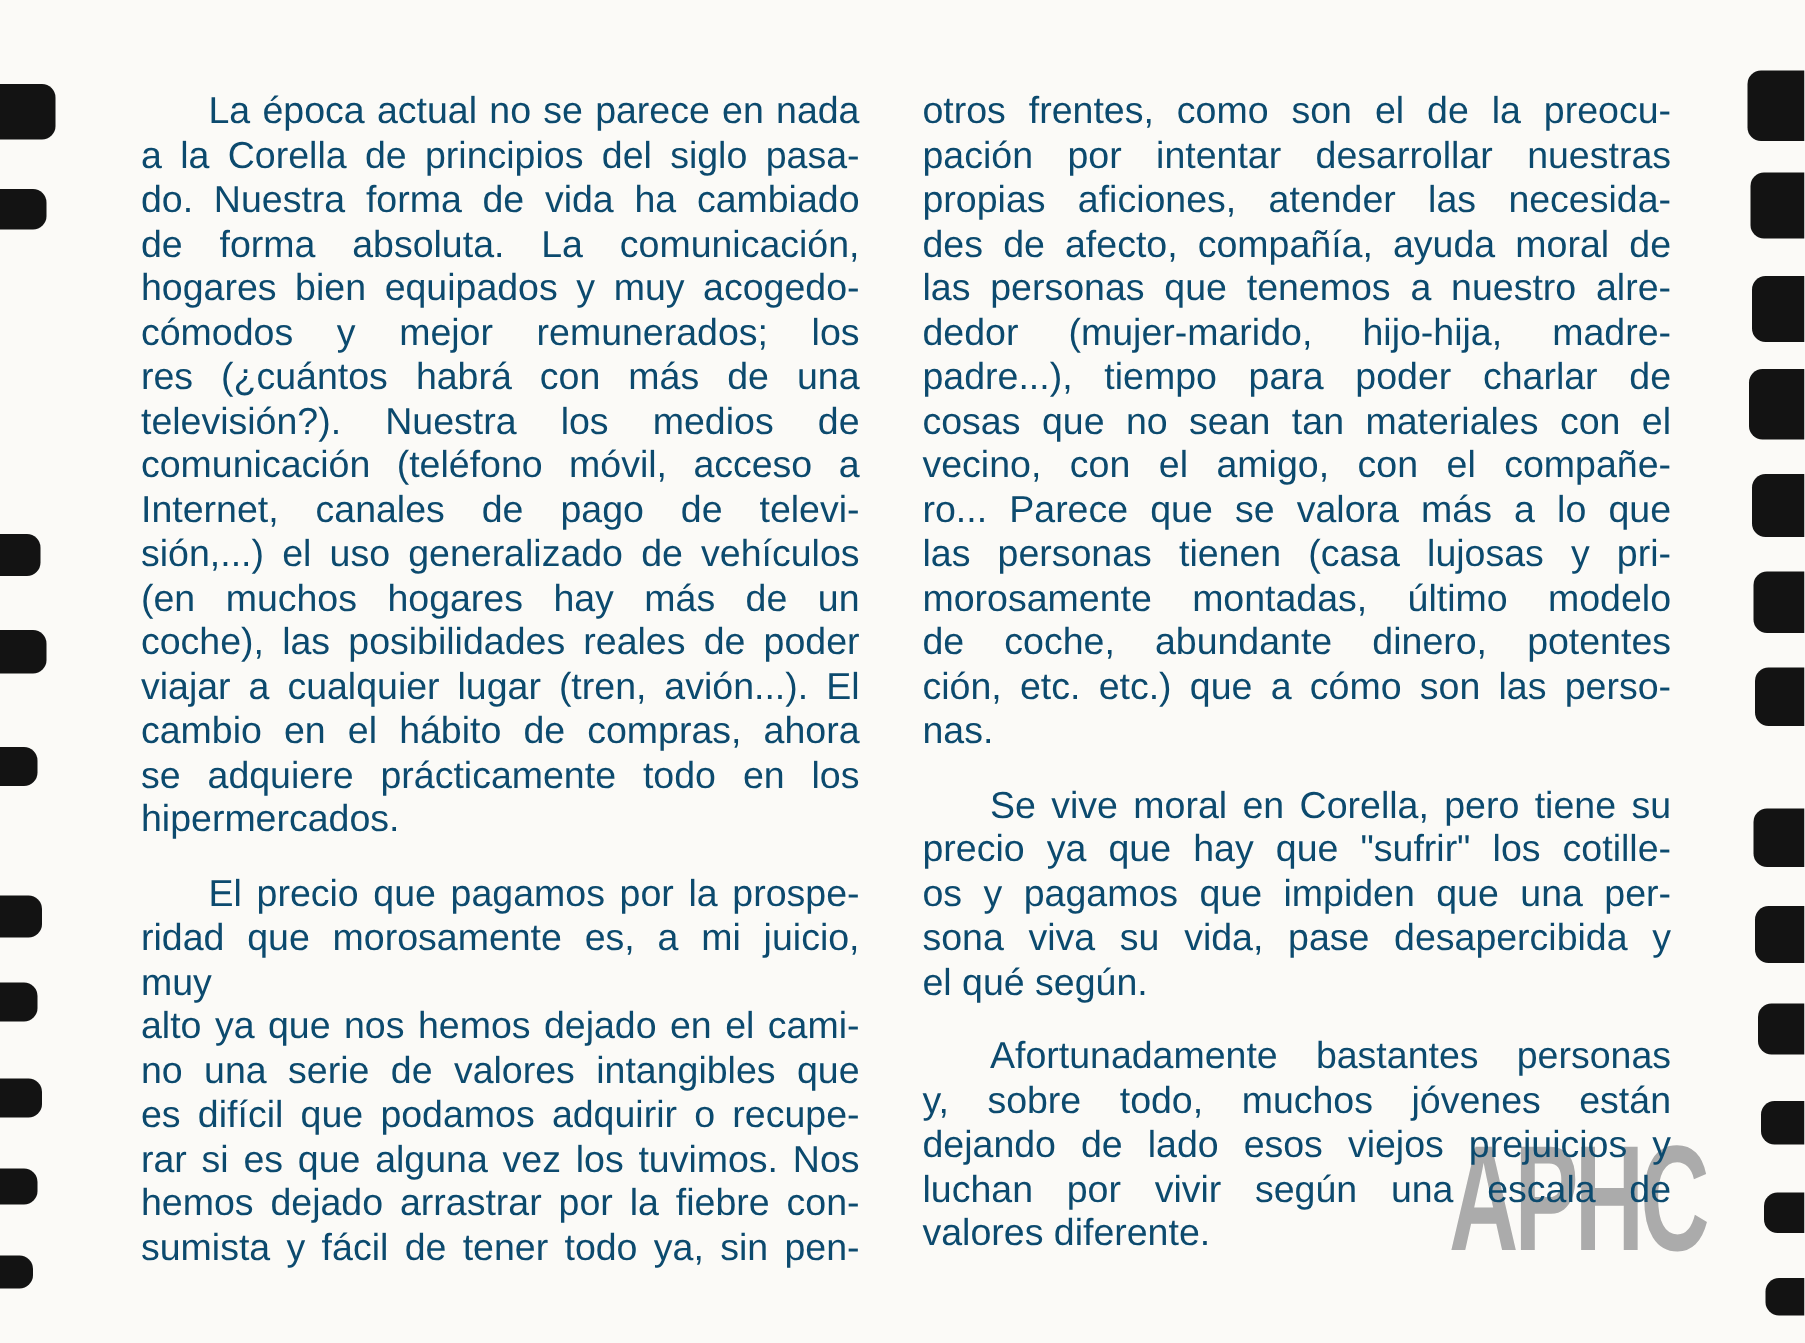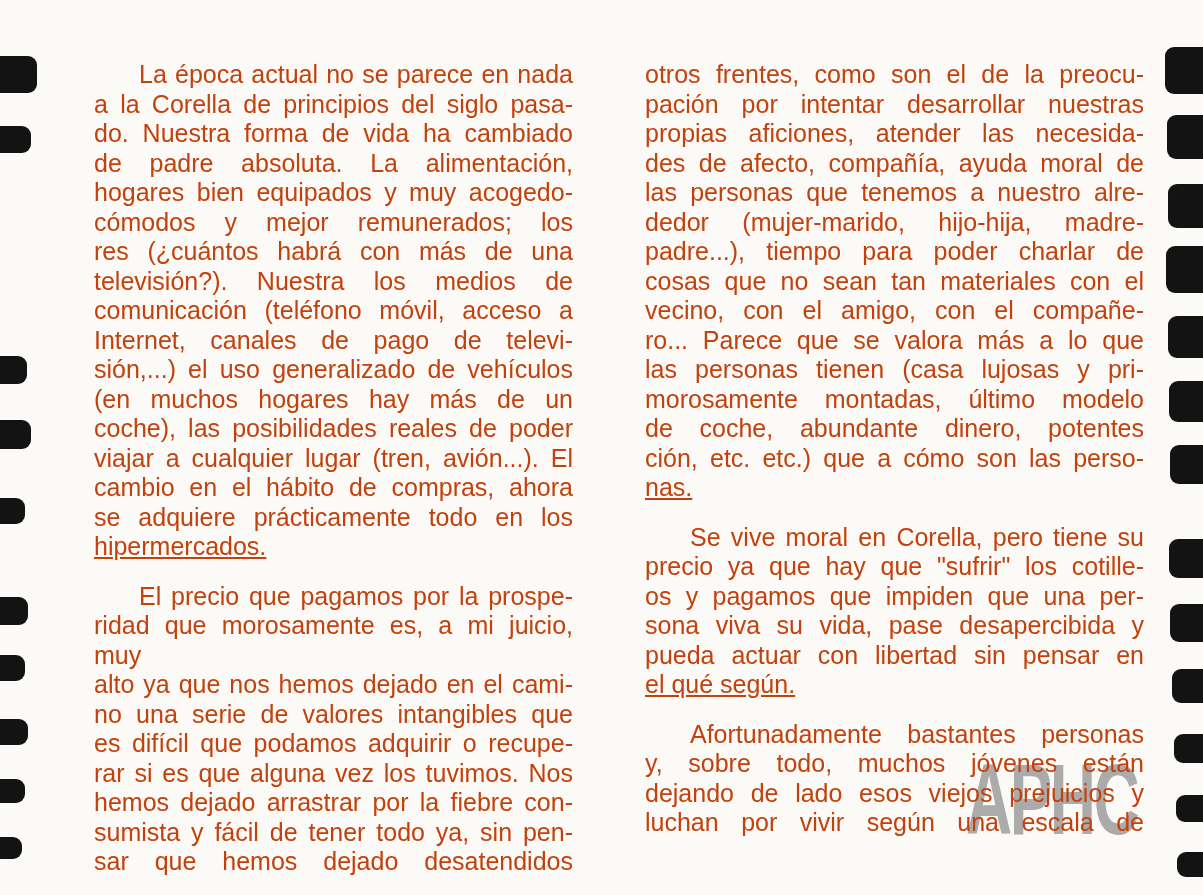--- a/index.html
+++ b/index.html
@@ -5,33 +5,33 @@
 <style>
   html,body{margin:0;padding:0;}
   body{
     width:1203px;height:895px;overflow:hidden;position:relative;
     background:#fbfaf7;
     font-family:"Liberation Sans", sans-serif;
   }
   .page{position:absolute;left:0;top:0;width:1203px;height:895px;}
   .col{
     position:absolute;top:60px;z-index:2;
-    color:#c2410c;font-size:25px;line-height:29.5px;
+    color:#0c4a6e;font-size:25px;line-height:29.5px;
     -webkit-font-smoothing:antialiased;
   }
   .col-left{left:94px;width:479px;}
-  .col-right{left:645px;width:499px;}
+  .col-right{left:615px;width:499px;}
   .para + .para{margin-top:20px;}
   .para.indent .line:first-child{text-indent:45px;}
   .line{
     text-align:justify;
     text-align-last:justify;
     white-space:normal;
   }
-  .line.last{text-align-last:left;text-decoration:underline;}
+  .line.last{text-align-last:left;}
   .watermark{
     position:absolute;left:966px;top:742px;z-index:1;
     font-size:100px;font-weight:bold;letter-spacing:-4px;
     color:#9e9e9e;opacity:0.85;
     transform:scaleX(0.64);transform-origin:left top;
     user-select:none;
   }
   .mark{position:absolute;z-index:3;}
   .mark-left{left:0;border-radius:0 9px 9px 0;}
   .mark-right{right:0;border-radius:9px 0 0 9px;}
@@ -39,21 +39,21 @@
 </head>
 <body>
 
 <div class="page">
   <div class="watermark">APHC</div>
   <div class="col col-left" id="col-left">
       <div class="para indent">
         <div class="line">La época actual no se parece en nada</div>
         <div class="line">a la Corella de principios del siglo pasa-</div>
         <div class="line">do. Nuestra forma de vida ha cambiado</div>
-        <div class="line">de padre absoluta. La alimentación,</div>
+        <div class="line">de forma absoluta. La comunicación,</div>
         <div class="line">hogares bien equipados y muy acogedo-</div>
         <div class="line">cómodos y mejor remunerados; los</div>
         <div class="line">res (¿cuántos habrá con más de una</div>
         <div class="line">televisión?). Nuestra los medios de</div>
         <div class="line">comunicación (teléfono móvil, acceso a</div>
         <div class="line">Internet, canales de pago de televi-</div>
         <div class="line">sión,...) el uso generalizado de vehículos</div>
         <div class="line">(en muchos hogares hay más de un</div>
         <div class="line">coche), las posibilidades reales de poder</div>
         <div class="line">viajar a cualquier lugar (tren, avión...). El</div>
@@ -63,21 +63,20 @@
       </div>
       <div class="para indent">
         <div class="line">El precio que pagamos por la prospe-</div>
         <div class="line">ridad que morosamente es, a mi juicio, muy</div>
         <div class="line">alto ya que nos hemos dejado en el cami-</div>
         <div class="line">no una serie de valores intangibles que</div>
         <div class="line">es difícil que podamos adquirir o recupe-</div>
         <div class="line">rar si es que alguna vez los tuvimos. Nos</div>
         <div class="line">hemos dejado arrastrar por la fiebre con-</div>
         <div class="line">sumista y fácil de tener todo ya, sin pen-</div>
-        <div class="line">sar que hemos dejado desatendidos</div>
       </div>
     </div>
   <div class="col col-right" id="col-right">
       <div class="para">
         <div class="line">otros frentes, como son el de la preocu-</div>
         <div class="line">pación por intentar desarrollar nuestras</div>
         <div class="line">propias aficiones, atender las necesida-</div>
         <div class="line">des de afecto, compañía, ayuda moral de</div>
         <div class="line">las personas que tenemos a nuestro alre-</div>
         <div class="line">dedor (mujer-marido, hijo-hija, madre-</div>
@@ -89,28 +88,28 @@
         <div class="line">morosamente montadas, último modelo</div>
         <div class="line">de coche, abundante dinero, potentes</div>
         <div class="line">ción, etc. etc.) que a cómo son las perso-</div>
         <div class="line last">nas.</div>
       </div>
       <div class="para indent">
         <div class="line">Se vive moral en Corella, pero tiene su</div>
         <div class="line">precio ya que hay que  "sufrir" los cotille-</div>
         <div class="line">os y pagamos que impiden que una per-</div>
         <div class="line">sona viva su vida, pase desapercibida y</div>
-        <div class="line">pueda actuar con libertad sin pensar en</div>
         <div class="line last">el qué según.</div>
       </div>
       <div class="para indent">
         <div class="line">Afortunadamente bastantes personas</div>
         <div class="line">y, sobre todo, muchos jóvenes están</div>
         <div class="line">dejando de lado esos viejos prejuicios y</div>
         <div class="line">luchan por vivir según una escala de</div>
+        <div class="line last">valores diferente.</div>
       </div>
     </div>
   <div id="marks-layer">
       <div class="mark mark-left" style="top: 56px; height: 37px; width: 37px; background: rgb(19, 19, 19);"></div>
       <div class="mark mark-left" style="top: 126px; height: 27px; width: 31px; background: rgb(19, 19, 19);"></div>
       <div class="mark mark-left" style="top: 356px; height: 28px; width: 27px; background: rgb(19, 19, 19);"></div>
       <div class="mark mark-left" style="top: 420px; height: 29px; width: 31px; background: rgb(19, 19, 19);"></div>
       <div class="mark mark-left" style="top: 498px; height: 26px; width: 25px; background: rgb(19, 19, 19);"></div>
       <div class="mark mark-left" style="top: 597px; height: 28px; width: 28px; background: rgb(19, 19, 19);"></div>
       <div class="mark mark-left" style="top: 655px; height: 26px; width: 25px; background: rgb(19, 19, 19);"></div>

